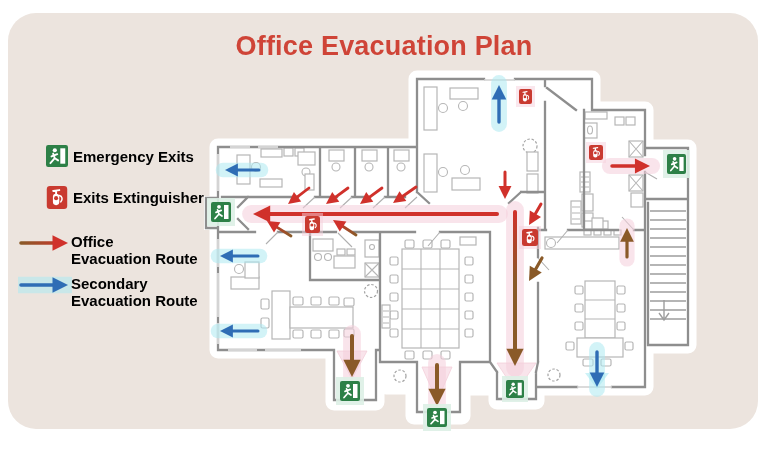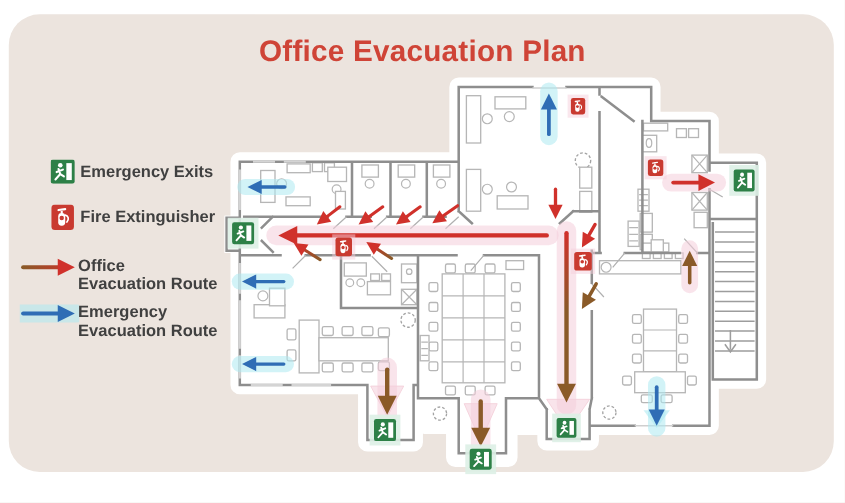--- a/index.html
+++ b/index.html
@@ -4,21 +4,21 @@
 <style>
   html,body{margin:0;padding:0;}
   body{width:768px;height:457px;position:relative;background:#ffffff;overflow:hidden;
        font-family:"Liberation Sans", sans-serif;}
   .card{position:absolute;left:8px;top:13px;width:750px;height:416px;background:#ece4de;border-radius:28px;}
   .title{position:absolute;left:0;top:31px;width:768px;text-align:center;
          font-size:27px;font-weight:700;color:#cf4437;letter-spacing:.2px;}
   .plan-svg{position:absolute;left:0;top:0;width:768px;height:457px;}
   .legend{position:absolute;left:0;top:0;width:768px;height:457px;pointer-events:none;}
   .lg-icon{position:absolute;display:block;}
-  .lg-label{position:absolute;font-size:15px;font-weight:600;color:#404040;line-height:17px;white-space:nowrap;}
+  .lg-label{position:absolute;font-size:15px;font-weight:600;color:#000000;line-height:17px;white-space:nowrap;}
   .wall{stroke:#8e8e8e;stroke-width:2.3;fill:none;stroke-linecap:square;}
   .win{stroke:#d4d4d4;stroke-width:2;fill:none;}
   .doorline{stroke:#cfcfcf;stroke-width:1.3;fill:none;}
   .swing{stroke:#b0b0b0;stroke-width:1.1;fill:none;}
   .furn{stroke:#b6b6b6;stroke-width:1.2;fill:#ffffff;}
   .furnl{stroke:#b6b6b6;stroke-width:1.1;fill:none;}
   .plant{stroke:#a3a3a3;stroke-width:1.2;fill:#ffffff;stroke-dasharray:2.5 1.8;}
   .stair{stroke:#9d9d9d;stroke-width:1.4;fill:none;}
   .pinkfun{fill:#f5cfdc;opacity:.55;stroke:#eaa8bb;stroke-width:.8;}
   .cyanfun{fill:#aeeaf2;opacity:.6;}
@@ -373,21 +373,21 @@
         <g>
           <g transform="translate(0,0) scale(1,1)">
             <rect x="0" y="0" width="16" height="18" rx="2.5" fill="#c93a30"></rect>
             <rect x="4.8" y="6" width="5" height="9" rx="2.4" fill="#fff"></rect>
             <circle cx="7.3" cy="9.5" r="1.6" fill="#c93a30"></circle>
             <path d="M7.3,6 V3.6 M5,3.9 L9.8,3.2" stroke="#fff" stroke-width="1.5" fill="none" stroke-linecap="round"></path>
             <path d="M9.9,7.5 C12.2,8 12.6,10.5 11,12.4" stroke="#fff" stroke-width="1.2" fill="none" stroke-linecap="round"></path>
           </g>
         </g>
       </svg></span>
-  <span class="lg-label" style="left:73px;top:189px;">Fire Extinguisher</span>
+  <span class="lg-label" style="left:73px;top:189px;">Exits Extinguisher</span>
 
   <span class="lg-icon" style="left:18px;top:234px;"><svg width="54" height="18" viewBox="0 0 54 18">
         <defs>
           <linearGradient id="g3" gradientUnits="userSpaceOnUse" x1="3" y1="9" x2="50" y2="9">
             <stop offset="0" stop-color="#8a5a28"></stop>
             <stop offset="1" stop-color="#d0312b"></stop>
           </linearGradient>
         </defs>
         <g></g>
         <g>
@@ -400,14 +400,14 @@
   <span class="lg-icon" style="left:18px;top:276px;"><svg width="54" height="18" viewBox="0 0 54 18">
         <defs></defs>
         <g>
           <line x1="1" y1="9" x2="52" y2="9" stroke="#aeeaf2" stroke-width="16.520000000000003" stroke-linecap="round" opacity="0.55"></line>
         </g>
         <g>
           <line x1="3" y1="9" x2="36.019999999999996" y2="9" stroke="#2f6db5" stroke-width="3.6" stroke-linecap="round"></line>
           <polygon points="50,9 34.519999999999996,16.740000000000002 34.519999999999996,1.2599999999999998" fill="#2f6db5"></polygon>
         </g>
       </svg></span>
-  <span class="lg-label" style="left:71px;top:275px;"><span>Emergency</span><br><span>Evacuation Route</span></span>
+  <span class="lg-label" style="left:71px;top:275px;"><span>Secondary</span><br><span>Evacuation Route</span></span>
 </div>
 
 </body></html>

